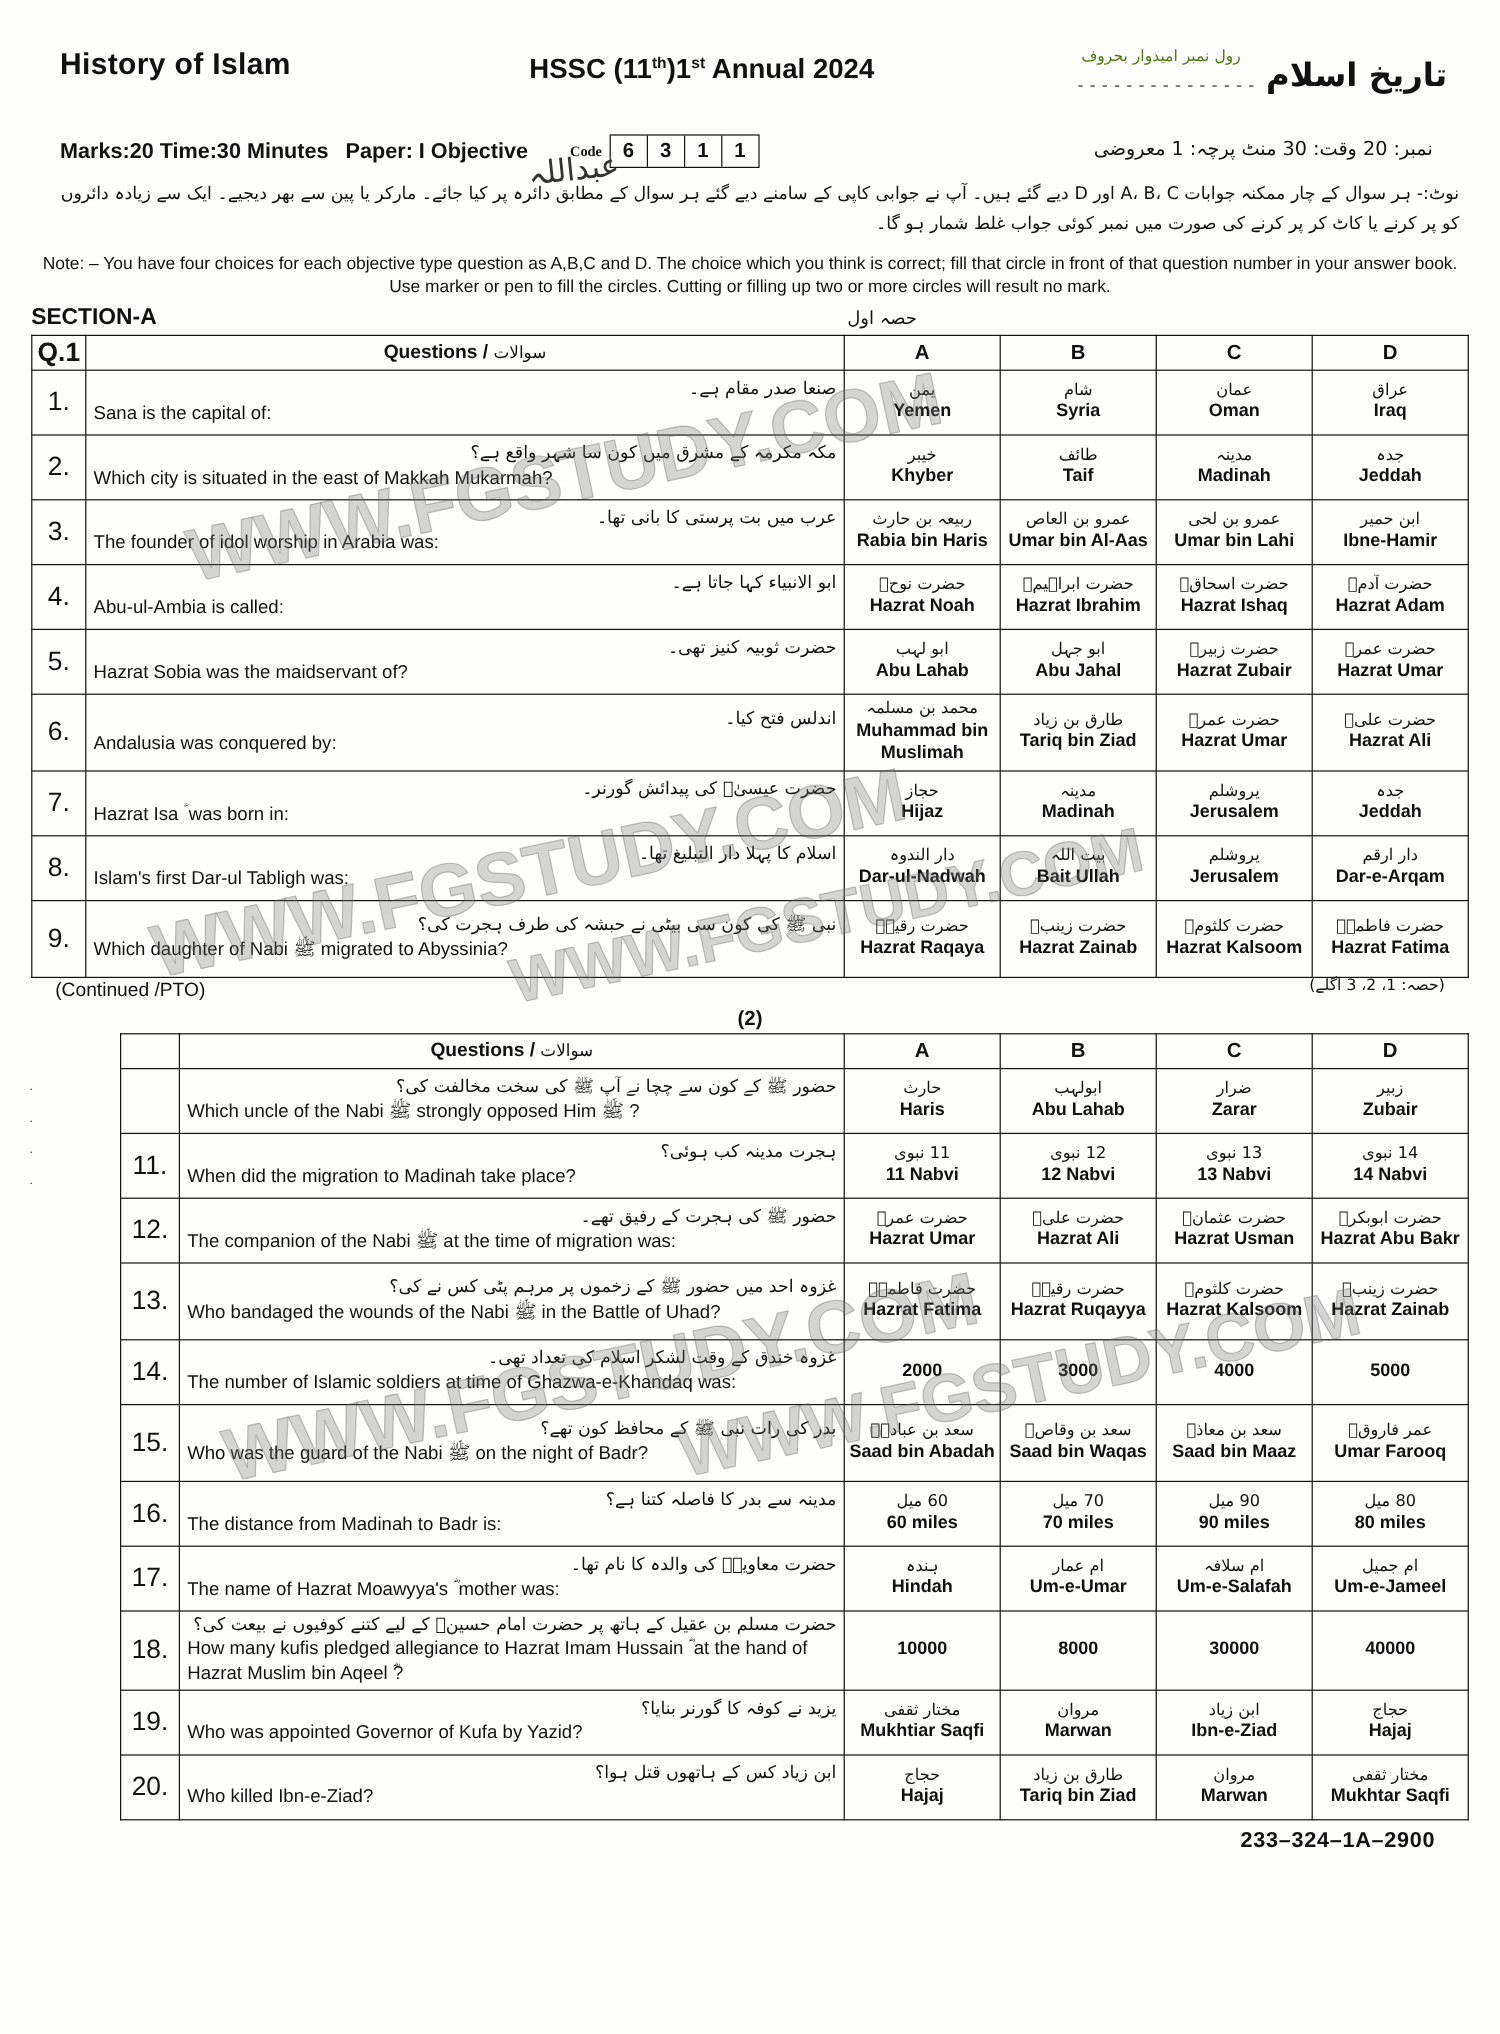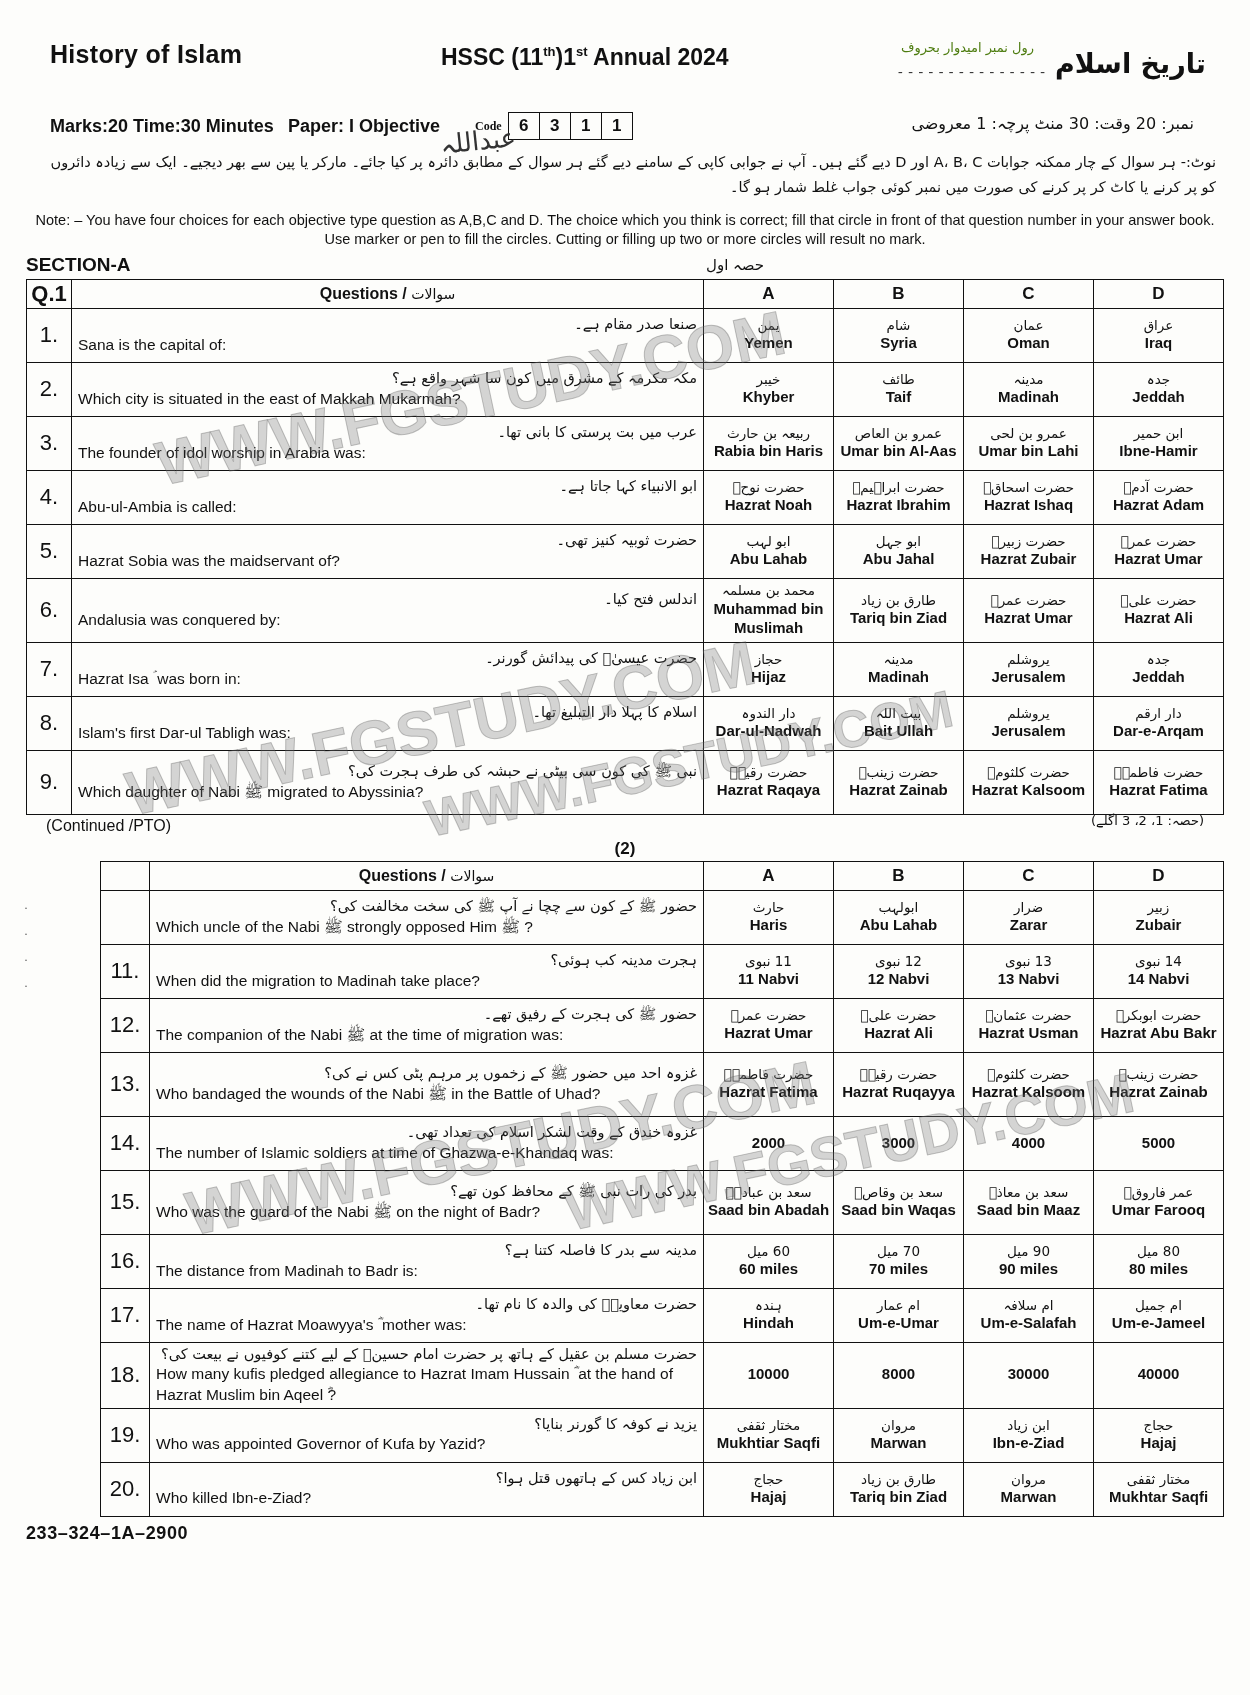--- a/index.html
+++ b/index.html
@@ -115,21 +115,21 @@
   .pgno{text-align:center;font-size:17px;font-weight:bold;font-family:"Liberation Sans", sans-serif;margin-top:-2px;}
 
   .t2wrap{margin-top:2px;position:relative;}
   .t2wrap .dots{
     position:absolute;left:-2px;top:34px;font-size:12px;color:#555;line-height:26px;
   }
   .t2{margin-left:74px;width:calc(100% - 74px);}
   .t2 .c-qno{width:46px;}
 
   .footer{
-    margin-top:6px;text-align:left;padding-right:28px;
+    margin-top:6px;text-align:right;padding-right:28px;
     font-size:18px;font-weight:bold;letter-spacing:.6px;
     font-family:"Liberation Sans", sans-serif;
   }
 
   
   .wm{
     position:absolute;
     font-family:"Liberation Sans", sans-serif;
     font-weight:bold;
     color:rgba(120,120,120,0.30);

